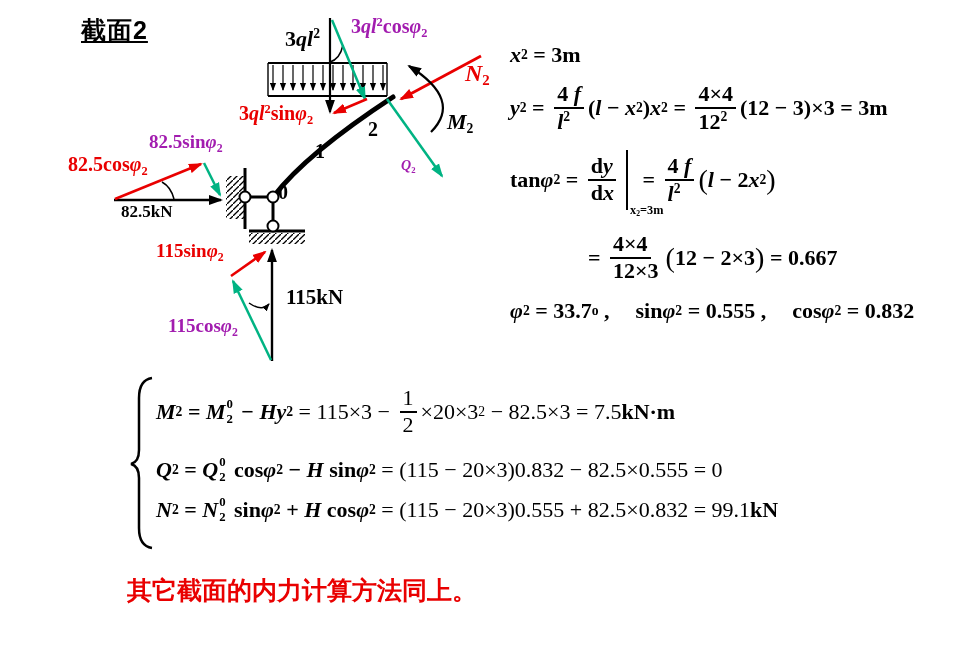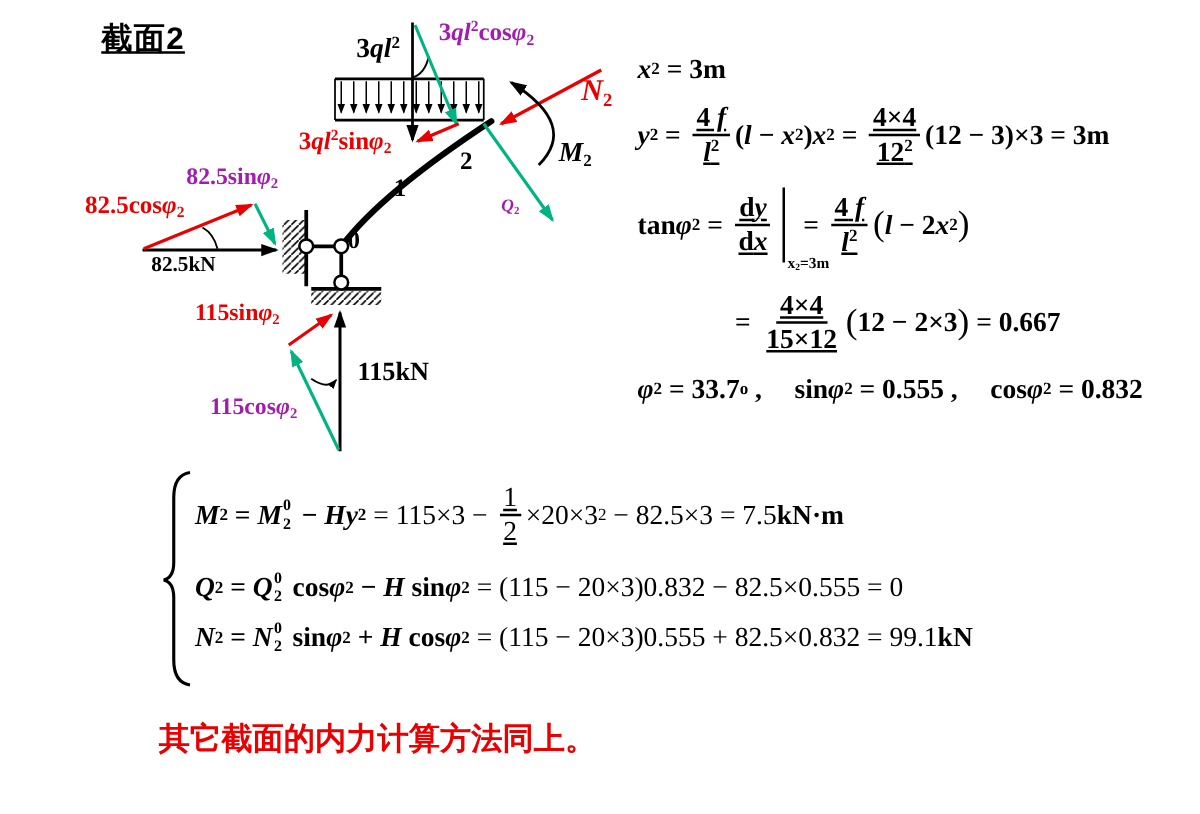--- a/index.html
+++ b/index.html
@@ -13,22 +13,22 @@
   .lab{position:absolute;font-weight:bold;font-size:20px;color:#000;white-space:pre;line-height:1.1;}
   .fx{position:absolute;display:flex;align-items:center;font-weight:bold;font-size:22px;color:#000;white-space:pre;}
   .red{color:#e90000;}
   .teal{color:#a21caf;}
   .it{font-style:italic;}
   .lt{font-weight:normal;}
   .ss{font-size:0.62em;}
   .sb{vertical-align:-0.3em;}
   .sp2{vertical-align:0.55em;}
   .big{font-size:1.28em;vertical-align:-0.1em;font-weight:normal;}
-  .frac{display:inline-flex;flex-direction:column;align-items:center;vertical-align:middle;
-        margin:0 4px;line-height:1.12;text-decoration:underline;}
+  .frac{display:inline-flex;flex-direction:column;align-items:flex-start;vertical-align:middle;
+        margin:0 4px;line-height:1.12;}
   .frac .fn{padding:0 3px;border-bottom:2.4px solid currentColor;}
   .frac .fd{padding:0 3px;}
   .stack{display:inline-flex;flex-direction:column;align-items:center;font-size:0.58em;
          line-height:1.15;vertical-align:-0.5em;margin:0 3px 0 1px;}
   .eval{position:relative;display:inline-block;width:16px;height:60px;vertical-align:middle;}
   .eval .bar{position:absolute;left:5px;top:0;width:2px;height:100%;background:currentColor;}
   .eval .esub{position:absolute;left:9px;bottom:-8px;font-size:0.56em;white-space:nowrap;}
 </style>
 </head>
 <body>
@@ -132,20 +132,20 @@
   <div class="lab red" style="left:121px;top:241px;font-size:19px;"><span>115sin</span><span class="it">φ</span><span class="ss sb">2</span></div>
   <div class="lab teal" style="left:133px;top:316px;font-size:19px;"><span>115cos</span><span class="it">φ</span><span class="ss sb">2</span></div>
   <div class="lab" style="left:251px;top:286px;font-size:21px;"><span>115kN</span></div>
   <div class="lab" style="left:243px;top:181px;"><span>0</span></div>
   <div class="lab" style="left:280px;top:140px;"><span>1</span></div>
   <div class="lab" style="left:333px;top:118px;"><span>2</span></div>
 
   <div class="fx" style="left:475px;top:42px;"><span class="it">x</span><span class="ss sb">2</span><span> = 3m</span></div>
   <div class="fx" style="left:475px;top:82px;height:52px;"><span class="it">y</span><span class="ss sb">2</span><span> = </span><span class="frac"><span class="fn"><span>4</span><span class="it"> f</span></span><span class="fd"><span class="it">l</span><span class="ss sp2">2</span></span></span><span>(</span><span class="it">l</span><span> − </span><span class="it">x</span><span class="ss sb">2</span><span>)</span><span class="it">x</span><span class="ss sb">2</span><span> = </span><span class="frac"><span class="fn"><span>4×4</span></span><span class="fd"><span>12</span><span class="ss sp2">2</span></span></span><span>(12 − 3)×3 = 3m</span></div>
   <div class="fx" style="left:475px;top:152px;height:56px;"><span>tan</span><span class="it">φ</span><span class="ss sb">2</span><span> = </span><span class="frac"><span class="fn"><span>d</span><span class="it">y</span></span><span class="fd"><span>d</span><span class="it">x</span></span></span><span class="eval"><span class="bar"></span><span class="esub"><span>x</span><span class="ss sb">2</span><span>=3m</span></span></span><span> = </span><span class="frac"><span class="fn"><span>4</span><span class="it"> f</span></span><span class="fd"><span class="it">l</span><span class="ss sp2">2</span></span></span><span class="big">(</span><span class="it">l</span><span> − 2</span><span class="it">x</span><span class="ss sb">2</span><span class="big">)</span></div>
-  <div class="fx" style="left:553px;top:230px;height:56px;"><span>= </span><span class="frac"><span class="fn"><span>4×4</span></span><span class="fd"><span>15×12</span></span></span><span class="big">(</span><span>12 − 2×3</span><span class="big">)</span><span> = 0.667</span></div>
+  <div class="fx" style="left:553px;top:230px;height:56px;"><span>= </span><span class="frac"><span class="fn"><span>4×4</span></span><span class="fd"><span>12×3</span></span></span><span class="big">(</span><span>12 − 2×3</span><span class="big">)</span><span> = 0.667</span></div>
   <div class="fx" style="left:475px;top:298px;"><span class="it">φ</span><span class="ss sb">2</span><span> = 33.7</span><span class="ss sp2">o</span><span> ,</span><span style="display: inline-block; width: 26px;"></span><span>sin</span><span class="it">φ</span><span class="ss sb">2</span><span> = 0.555 ,</span><span style="display: inline-block; width: 26px;"></span><span>cos</span><span class="it">φ</span><span class="ss sb">2</span><span> = 0.832</span></div>
 
   <div class="fx" style="left:121px;top:386px;height:52px;"><span class="it">M</span><span class="ss sb">2</span><span> = </span><span class="it">M</span><span class="stack"><span>0</span><span>2</span></span><span> − </span><span class="it">H</span><span class="it">y</span><span class="ss sb">2</span><span class="lt"> = 115×3 − </span><span class="frac"><span class="fn"><span class="lt">1</span></span><span class="fd"><span class="lt">2</span></span></span><span class="lt">×20×3</span><span class="ss sp2 lt">2</span><span class="lt"> − 82.5×3 = 7.5</span><span>kN·m</span></div>
   <div class="fx" style="left:121px;top:452px;height:36px;"><span class="it">Q</span><span class="ss sb">2</span><span> = </span><span class="it">Q</span><span class="stack"><span>0</span><span>2</span></span><span> cos</span><span class="it">φ</span><span class="ss sb">2</span><span> − </span><span class="it">H</span><span> sin</span><span class="it">φ</span><span class="ss sb">2</span><span class="lt"> = (115 − 20×3)0.832 − 82.5×0.555 = 0</span></div>
   <div class="fx" style="left:121px;top:492px;height:36px;"><span class="it">N</span><span class="ss sb">2</span><span> = </span><span class="it">N</span><span class="stack"><span>0</span><span>2</span></span><span> sin</span><span class="it">φ</span><span class="ss sb">2</span><span> + </span><span class="it">H</span><span> cos</span><span class="it">φ</span><span class="ss sb">2</span><span class="lt"> = (115 − 20×3)0.555 + 82.5×0.832 = 99.1</span><span>kN</span></div>
 
 </div>
 
 </body></html>

